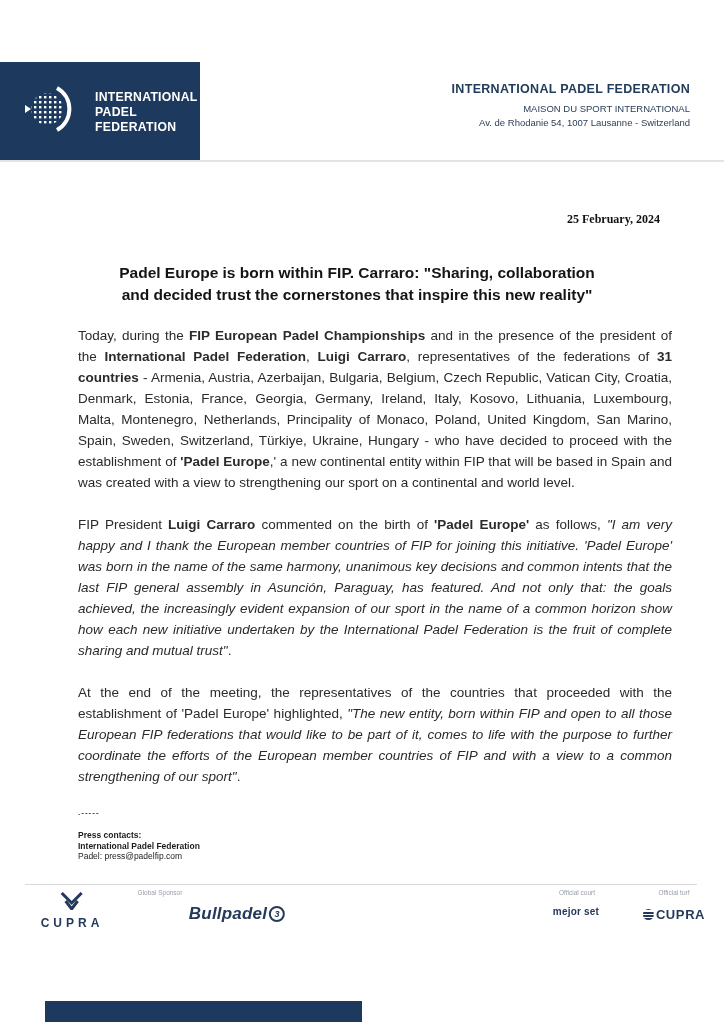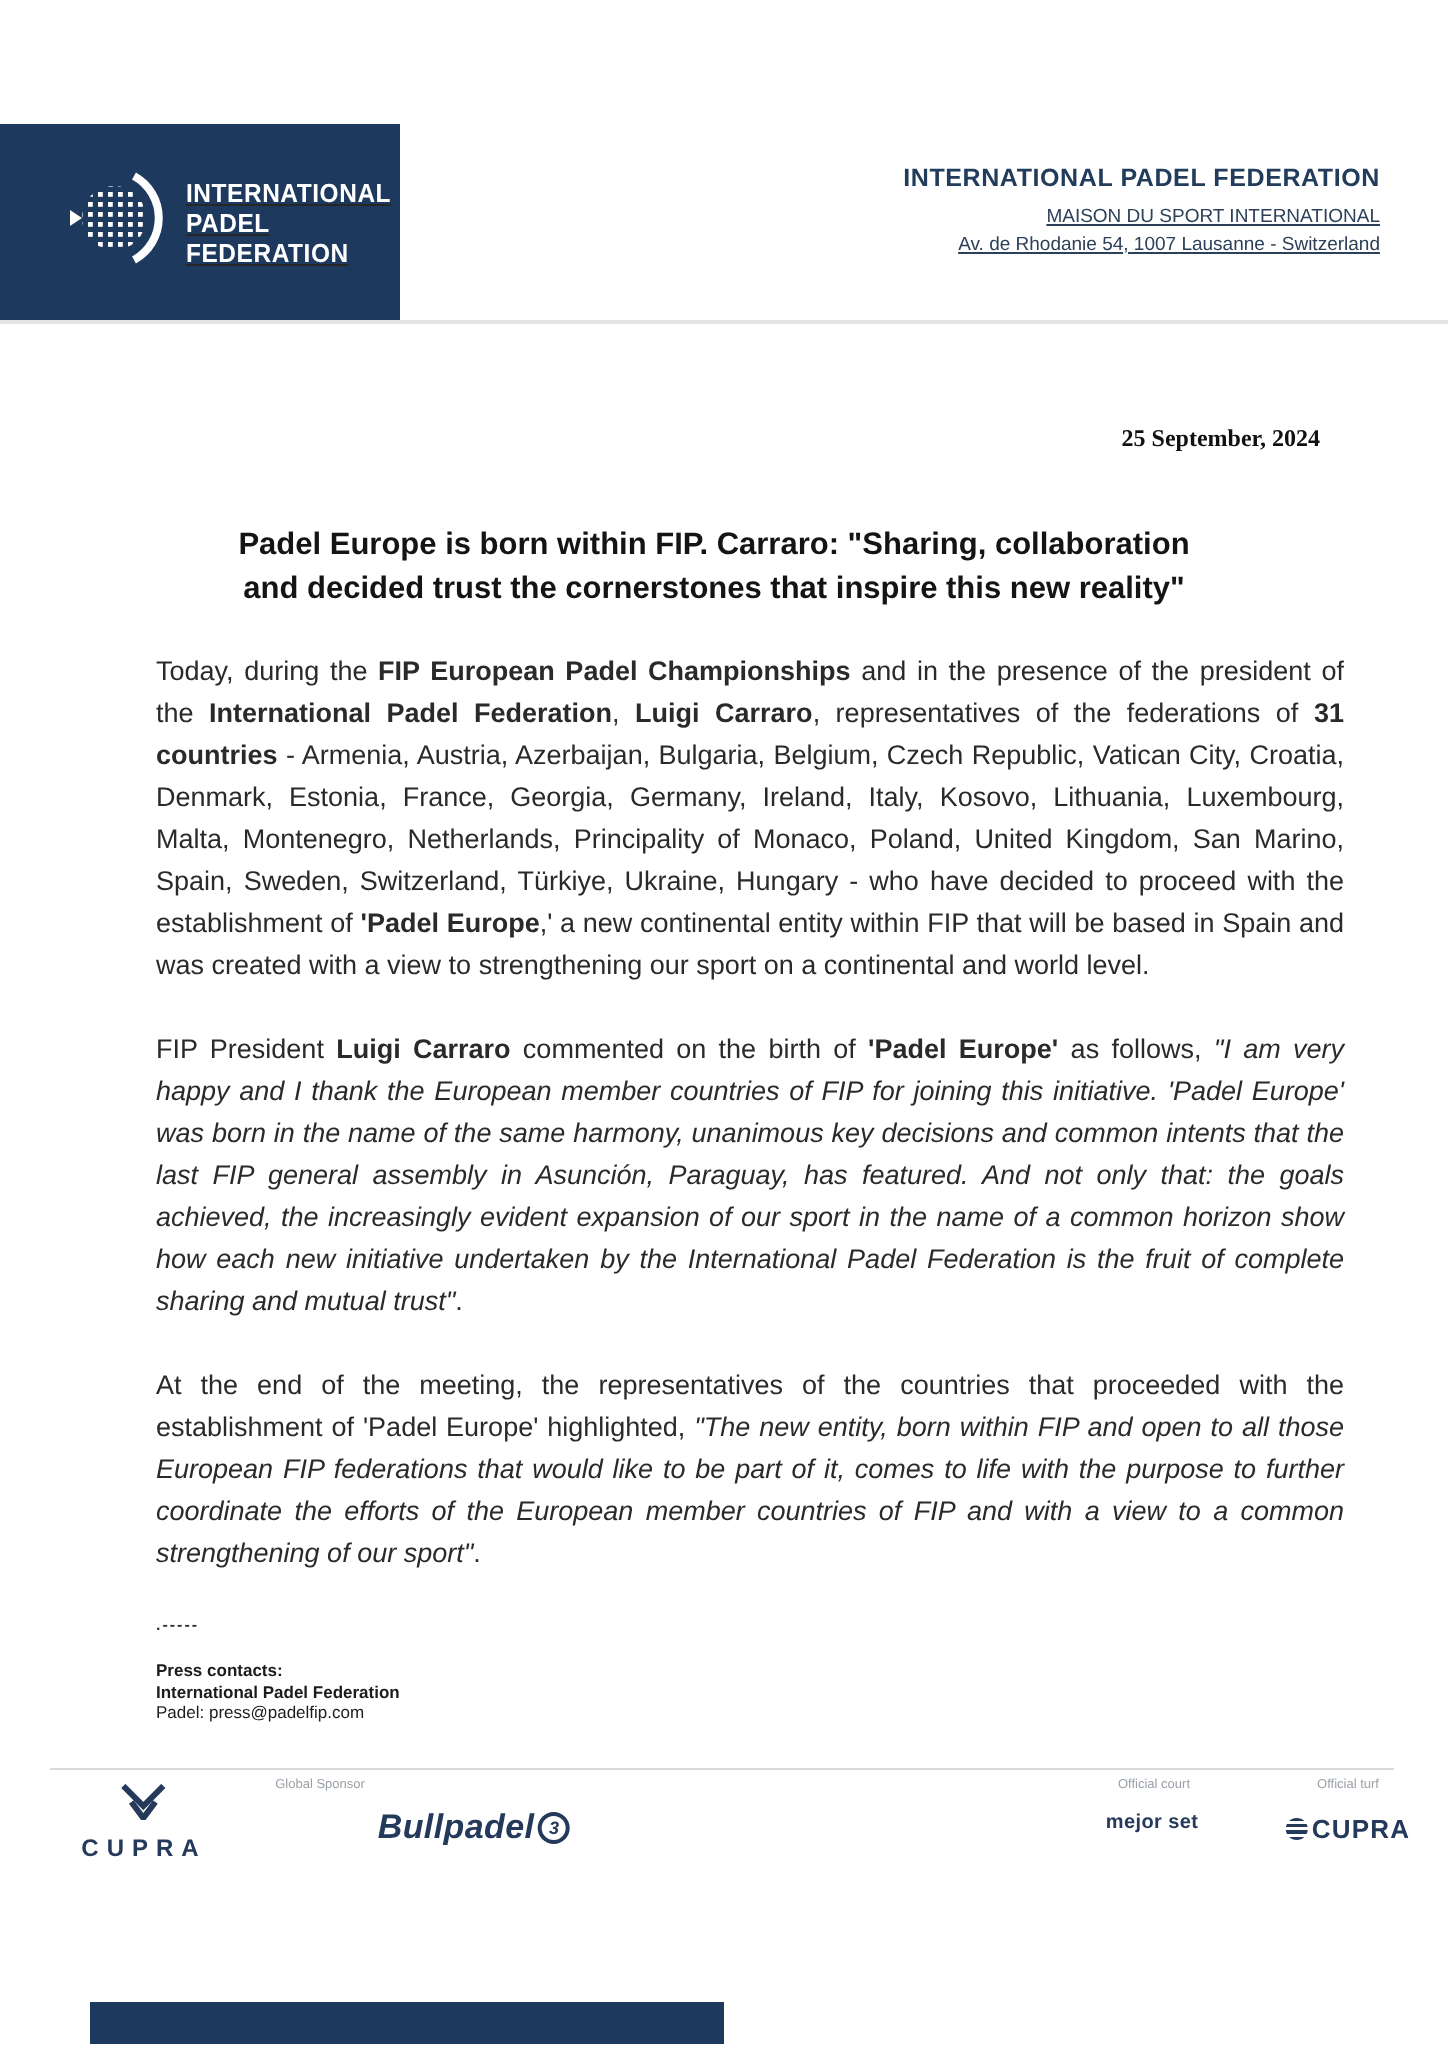--- a/index.html
+++ b/index.html
@@ -5,28 +5,28 @@
   * { margin:0; padding:0; box-sizing:border-box; }
   html,body { background:#888; }
   .page {
     position:relative; width:724px; height:1024px; margin:0 auto;
     background:#ffffff; overflow:hidden;
     font-family:"Liberation Sans", sans-serif; color:#262626;
   }
   
   .hdr-block {
     position:absolute; left:0; top:62px; width:200px; height:98px;
-    background:#1d3a5e; display:flex; align-items:center; gap:5px; padding-left:34px;text-decoration:underline;
+    background:#1d3a5e; display:flex; align-items:center; gap:17px; padding-left:24px;
   }
   .hdr-logo-text { color:#fff; font-weight:bold; font-size:13px; line-height:15px; letter-spacing:.3px; transform:scaleX(.94); transform-origin:left; }
   .hdr-right {
     position:absolute; right:34px; top:82px; text-align:right; color:#223c5c;
   }
   .hdr-org { font-size:12.5px; font-weight:bold; letter-spacing:.3px; margin-bottom:6px; }
-  .hdr-sub { font-size:9.5px; line-height:13.5px; color:#2c4059;text-decoration:underline; }
+  .hdr-sub { font-size:9.5px; line-height:13.5px; color:#2c4059; }
   .hdr-web { font-style:italic; }
   .hdr-line { position:absolute; left:0; top:160px; width:724px; height:2px; background:#e3e3e3; }
   
   .date {
     position:absolute; top:212px; right:64px;
     font-family:"Liberation Serif", serif; font-weight:bold; font-size:12px; color:#111;
   }
   .title {
     position:absolute; top:262px; left:60px; width:594px; text-align:center;
     font-size:15.5px; font-weight:bold; line-height:22px; color:#141414;
@@ -79,21 +79,21 @@
     </span>
   </div>
 
   <div class="hdr-right">
     <div class="hdr-org">INTERNATIONAL PADEL FEDERATION</div>
     <div class="hdr-sub">MAISON DU SPORT INTERNATIONAL</div>
     <div class="hdr-sub">Av. de Rhodanie 54, 1007 Lausanne - Switzerland</div>
   </div>
   <div class="hdr-line"></div>
 
-  <div class="date">25 September, 2024</div>
+  <div class="date">25 February, 2024</div>
 
   <div class="title">
     <div>Padel Europe is born within FIP. Carraro: "Sharing, collaboration</div>
     <div>and decided trust the cornerstones that inspire this new reality"</div>
   </div>
 
   <div class="body-text">
     <div id="paragraphs">
         <p><span>Today, during the </span><span class="run-b">FIP European Padel Championships</span><span> and in the presence of the president of the </span><span class="run-b">International Padel Federation</span><span>, </span><span class="run-b">Luigi Carraro</span><span>, representatives of the federations of </span><span class="run-b">31 countries</span><span> - Armenia, Austria, Azerbaijan, Bulgaria, Belgium, Czech Republic, Vatican City, Croatia, Denmark, Estonia, France, Georgia, Germany, Ireland, Italy, Kosovo, Lithuania, Luxembourg, Malta, Montenegro, Netherlands, Principality of Monaco, Poland, United Kingdom, San Marino, Spain, Sweden, Switzerland, Türkiye, Ukraine, Hungary - who have decided to proceed with the establishment of </span><span class="run-b">'Padel Europe</span><span>,' a new continental entity within FIP that will be based in Spain and was created with a view to strengthening our sport on a continental and world level.</span></p>
         <p><span>FIP President </span><span class="run-b">Luigi Carraro</span><span> commented on the birth of </span><span class="run-b">'Padel Europe'</span><span> as follows, </span><span class="run-i">"I am very happy and I thank the European member countries of FIP for joining this initiative. 'Padel Europe' was born in the name of the same harmony, unanimous key decisions and common intents that the last FIP general assembly in Asunción, Paraguay, has featured. And not only that: the goals achieved, the increasingly evident expansion of our sport in the name of a common horizon show how each new initiative undertaken by the International Padel Federation is the fruit of complete sharing and mutual trust"</span><span>.</span></p>

